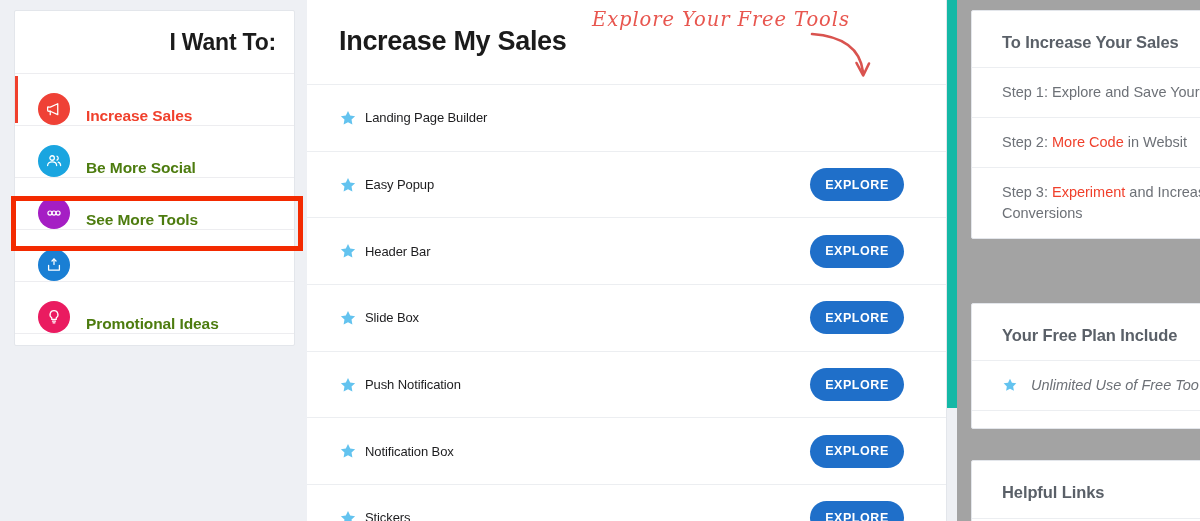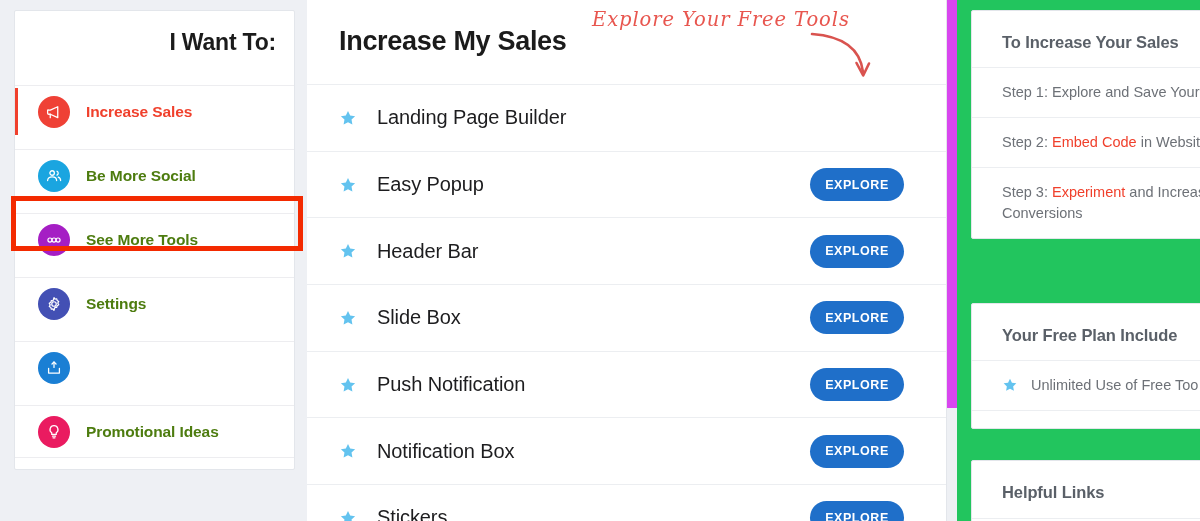--- a/index.html
+++ b/index.html
@@ -28,25 +28,24 @@
     height: 62px;
     display: flex; align-items: center; justify-content: flex-end;
     padding-right: 18px;
   }
   .sidebar-head .t {
     font-size: 23px; font-weight: bold; color: #1b1b1b; letter-spacing: -.2px;
   }
   .nav-item {
     position: relative;
     height: 52px;
-    display: flex; align-items: center;
+    display: flex; align-items: flex-end;
     border-top: 1px solid #ededf0;
     padding-left: 23px;
     cursor: pointer;
-    margin-top: 12px;
   }
   .nav-item .accent {
     position: absolute; left: 0; top: 2px; bottom: 2px; width: 3px;
     background: #f0402c; display: none;
   }
   .nav-item.active .accent { display: block; }
   .nav-ico {
     width: 32px; height: 32px; border-radius: 50%;
     flex: 0 0 32px;
     display: flex; align-items: center; justify-content: center;
@@ -64,21 +63,21 @@
   
   .hl-box {
     position: absolute; left: 11px; top: 196px; width: 292px; height: 55px;
     border: 5px solid #f32a00;
     z-index: 8; pointer-events: none;
   }
 
   
   .main-col {
     position: absolute; left: 307px; top: 0; width: 650px; height: 408px;
-    background: #d946ef;
+    background: #14b8a6;
   }
   .main-card {
     position: absolute; left: 0; top: 0; width: 640px; min-height: 521px;
     background: #ffffff;
     border-right: 1px solid #e3e6eb;
   }
   .main-title {
     padding: 26px 0 0 32px;
     font-size: 27px; font-weight: bold; color: #1b1b1b; letter-spacing: -.3px;
   }
@@ -87,22 +86,22 @@
     height: 66.7px;
     display: flex; align-items: center;
     border-top: 1px solid #eceef1;
     padding: 0 42px 0 32px;
   }
   .tool-row .star {
     flex: 0 0 18px; width: 18px; height: 18px; color: #63c3ef;
   }
   .tool-row .star svg { width: 18px; height: 18px; display: block; }
   .tool-name {
-    margin-left: 20px; flex: 1 1 auto;
-    font-size: 20px; color: #1d1d1f; letter-spacing: -.1px;
+    margin-left: 8px; flex: 1 1 auto;
+    font-size: 13px; color: #1d1d1f; letter-spacing: -.1px;
   }
   .pill {
     flex: 0 0 auto;
     min-width: 94px;
     height: 33px;
     border-radius: 17px;
     background: #1f6fc9;
     color: #ffffff;
     font-size: 12.5px; font-weight: bold; letter-spacing: .55px;
     display: flex; align-items: center; justify-content: center;
@@ -122,21 +121,21 @@
     z-index: 20;
   }
   .annot-arrow {
     position: absolute; left: 810px; top: 30px; width: 70px; height: 55px;
     z-index: 20; pointer-events: none;
   }
 
   
   .right-col {
     position: absolute; left: 957px; top: 0; width: 243px; height: 521px;
-    background: #22c55e;
+    background: #a3a3a3;
   }
   .rcard {
     position: absolute; left: 14px; width: 300px;
     background: #ffffff;
     border: 1px solid #e3e6eb;
     border-radius: 2px;
   }
   #rcard-steps { top: 10px; }
   #rcard-plan  { top: 303px; }
   #rcard-links { top: 460px; }
@@ -146,21 +145,21 @@
   }
   .rrow {
     border-top: 1px solid #eceef1;
     padding: 14px 18px 14px 30px;
     font-size: 14.5px; color: #6d7177; line-height: 1.45;
   }
   .rrow .hi { color: #f0402c; }
   .rrow.with-star { display: flex; align-items: flex-start; }
   .rrow.with-star .star { flex: 0 0 16px; width: 16px; height: 16px; color: #63c3ef; margin-top: 2px; }
   .rrow.with-star .star svg { width: 16px; height: 16px; display: block; }
-  .rrow.with-star .txt { margin-left: 13px; }
+  .rrow.with-star .txt { margin-left: 13px; font-style: italic; }
   .rcard-bottompad { height: 18px; border-top: 1px solid #eceef1; }
   #rcard-links .rcard-head { padding-top: 22px; padding-bottom: 16px; }
 </style>
 </head>
 <body>
 
 <div class="page">
 
   <div class="sidebar-col">
     <div class="sidebar-card">
@@ -199,30 +198,20 @@
         <span class="nav-ico" style="background:#a51ec4">
           <svg viewBox="0 0 24 24" fill="none" stroke="#fff" stroke-width="1.6">
             <circle cx="6.6" cy="12" r="2.7"></circle>
             <circle cx="12" cy="12" r="2.7"></circle>
             <circle cx="17.4" cy="12" r="2.7"></circle>
           </svg>
         </span>
         <span class="nav-label">See More Tools</span>
       </div>
 
-      <div class="nav-item">
-
-        <span class="nav-ico" style="background:#4350b4">
-          <svg viewBox="0 0 24 24" fill="none" stroke="#fff" stroke-width="1.6" stroke-linecap="round" stroke-linejoin="round">
-            <circle cx="12" cy="12" r="3"></circle>
-            <path d="M12 3.4l1.3 2.1 2.4-.5.5 2.4 2.1 1.3-1.3 2.1 1.3 2.1-2.1 1.3-.5 2.4-2.4-.5L12 20.6l-1.3-2.1-2.4.5-.5-2.4-2.1-1.3 1.3-2.1-1.3-2.1 2.1-1.3.5-2.4 2.4.5z"></path>
-          </svg>
-        </span>
-        <span class="nav-label">Settings</span>
-      </div>
 
       <div class="nav-item">
 
         <span class="nav-ico" style="background:#1a7fd4">
           <svg viewBox="0 0 24 24" fill="none" stroke="#fff" stroke-width="1.7" stroke-linecap="round" stroke-linejoin="round">
             <path d="M12 4.2v7"></path>
             <path d="M9.3 6.6L12 4l2.7 2.6"></path>
             <path d="M4.8 12.4v6.4h14.4v-6.4"></path>
           </svg>
         </span>
@@ -332,21 +321,21 @@
   </svg>
 
   <div class="right-col">
 
     <div class="rcard" id="rcard-steps">
       <div class="rcard-head">To Increase Your Sales</div>
       <div class="rrow">
         <span>Step 1: Explore and Save Your </span>
       </div>
       <div class="rrow">
-        <span>Step 2: </span><span class="hi">Embed Code</span><span> in Websit</span>
+        <span>Step 2: </span><span class="hi">More Code</span><span> in Websit</span>
       </div>
       <div class="rrow">
         <span>Step 3: </span><span class="hi">Experiment</span><span> and Increas Conversions</span>
       </div>
     </div>
 
     <div class="rcard" id="rcard-plan">
       <div class="rcard-head">Your Free Plan Include</div>
       <div class="rrow with-star">
         <span class="star">

